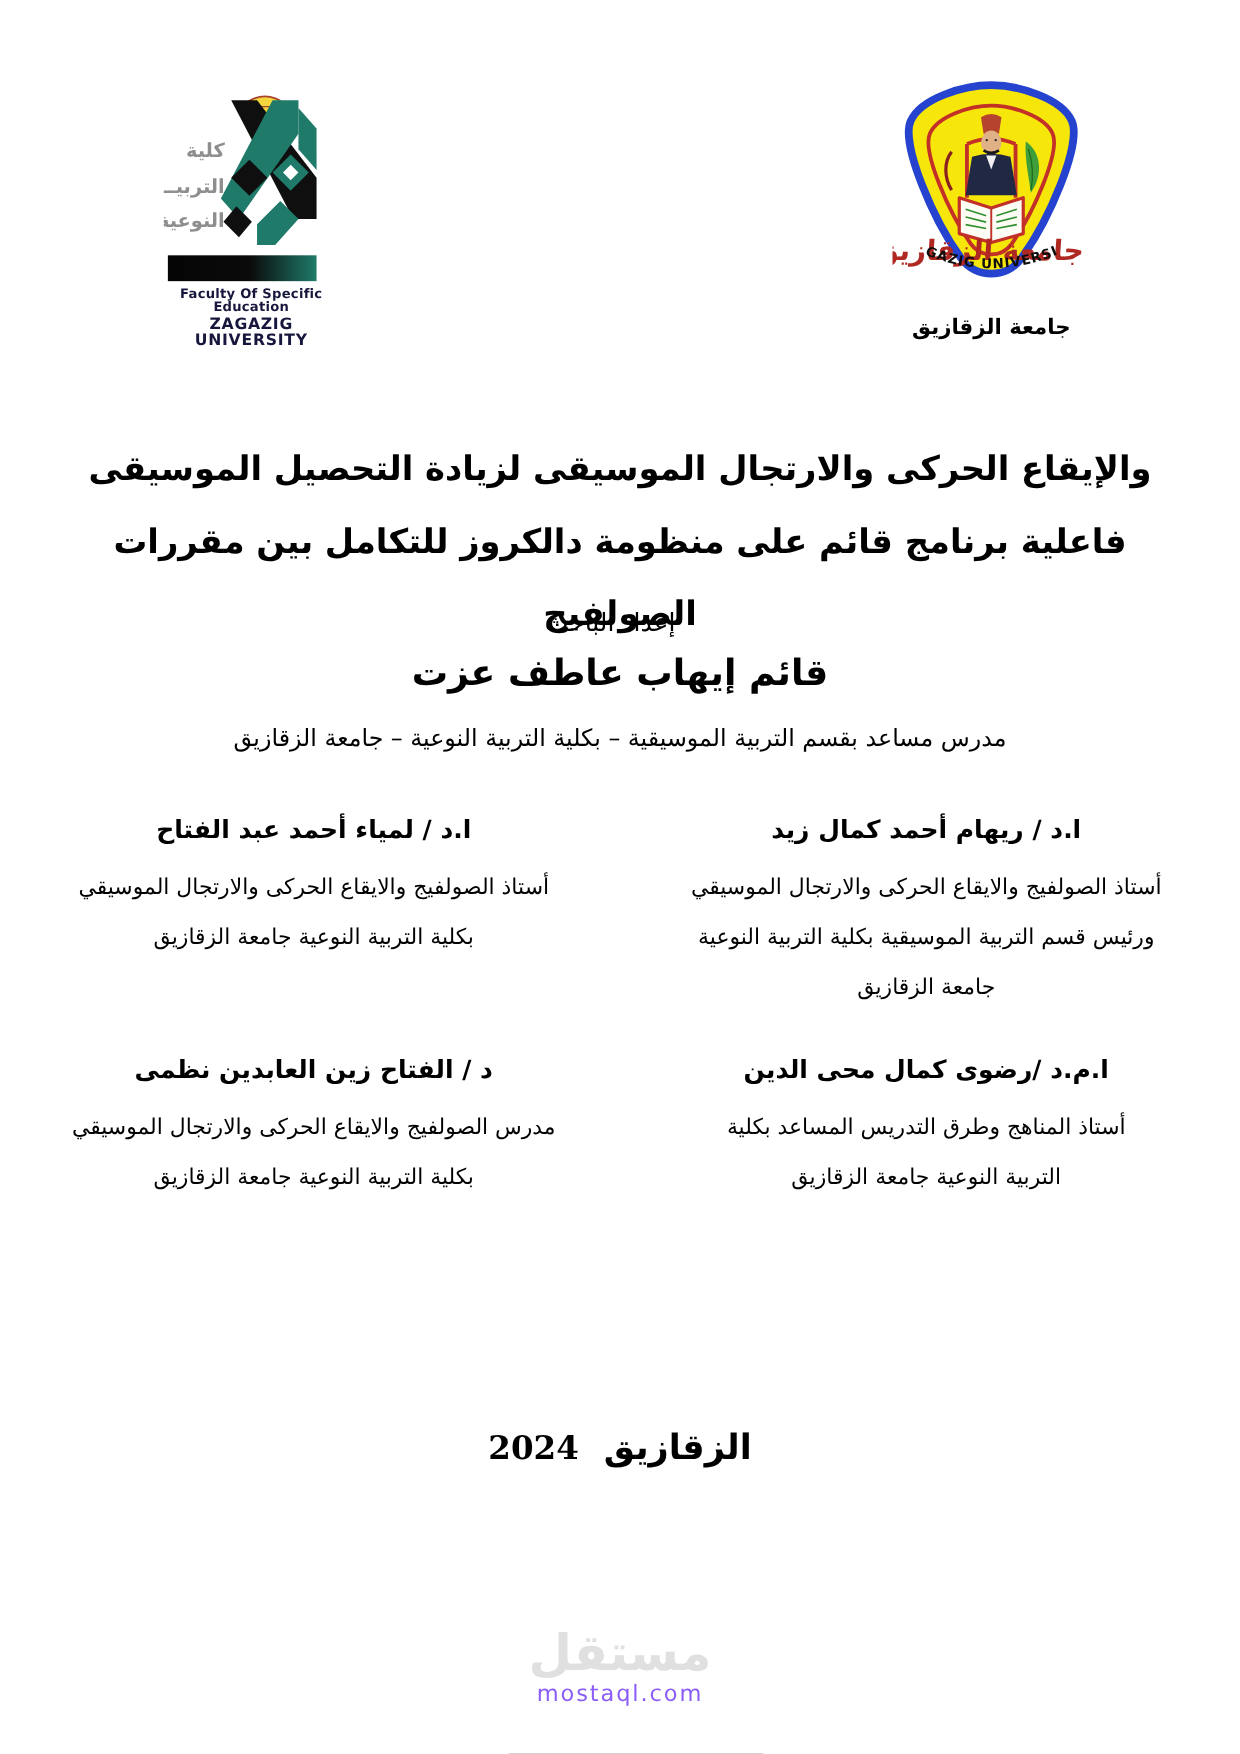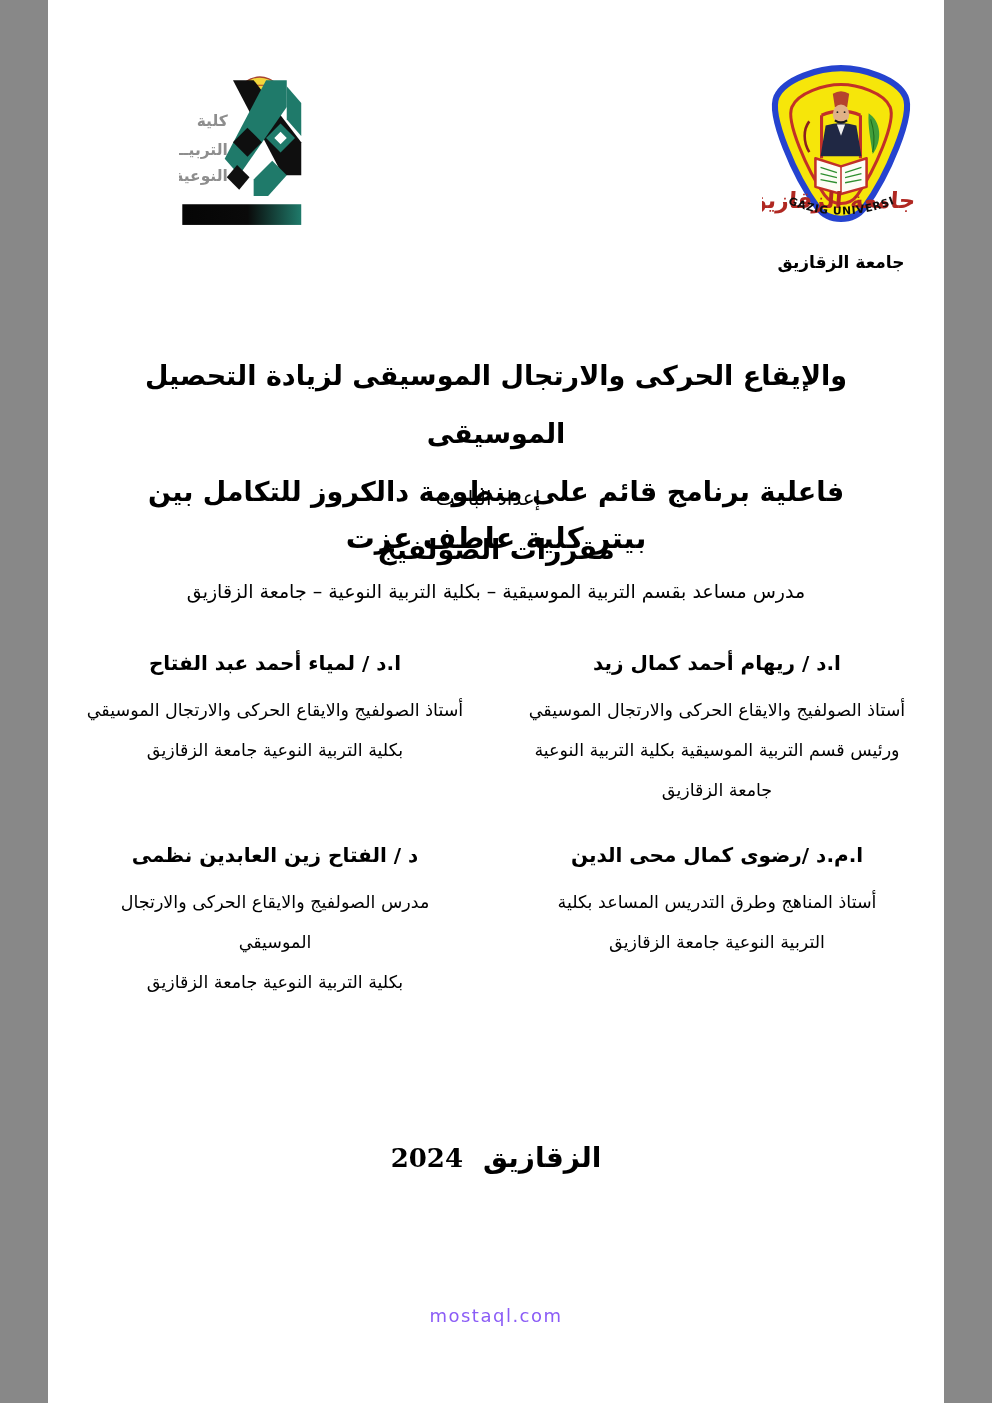--- a/index.html
+++ b/index.html
@@ -1,17 +1,17 @@
 <!DOCTYPE html>
 <html lang="ar"><head>
 <meta charset="utf-8">
 <style>
   html,body{margin:0;padding:0;background:#888;}
   .page{
-    position:relative;width:896px;height:1403px;margin:0 auto;
+    position:relative;width:992px;height:1403px;margin:0 auto;
     background:#ffffff;overflow:hidden;
     font-family:"DejaVu Sans",sans-serif;color:#000;
   }
   .abs{position:absolute;}
   .rtl{direction:rtl;}
   .center{text-align:center;}
 
   
   .fac-logo{left:131px;top:76px;width:140px;}
   .fac-logo svg{display:block;}
@@ -82,20 +82,24 @@
       </g>
 
       <g fill="#8e8e8e" font-weight="bold" font-size="15" text-anchor="end">
         <text x="47" y="48">كلية</text>
         <text x="47" y="76">التربيــة</text>
         <text x="47" y="102">النوعية</text>
       </g>
 
       <rect x="3" y="124" width="115" height="20" fill="url(#bannerG)"></rect>
     </svg>
+    <div class="fac-en">
+      <div class="l1">Faculty Of Specific Education</div>
+      <div class="l2">ZAGAZIG UNIVERSITY</div>
+    </div>
   </div>
 
 
   <div class="abs uni-logo">
     <svg viewBox="0 0 154 170" width="158" height="174">
 
       <path d="M77,6 C98,6 132,16 140,34 C148,52 122,112 100,142 C89,157 65,157 54,142 C32,112 6,52 14,34 C22,16 56,6 77,6 Z" fill="#f6e60a" stroke="#2543cf" stroke-width="6" stroke-linejoin="round"></path>
 
       <path d="M77,22 C93,22 119,30 125,44 C131,58 110,106 93,130 C85,141 69,141 61,130 C44,106 23,58 29,44 C35,30 61,22 77,22 Z" fill="none" stroke="#c23028" stroke-width="3"></path>
       <path d="M58,52 Q77,44 96,52 M58,52 L58,94 M96,52 L96,94" fill="none" stroke="#c23028" stroke-width="3"></path>
@@ -130,21 +134,21 @@
   </div>
 
   <div class="abs uni-caption center rtl">جامعة الزقازيق</div>
 
   <div class="abs main-title center rtl">
     <div>والإيقاع الحركى والارتجال الموسيقى لزيادة التحصيل الموسيقى</div>
     <div>فاعلية برنامج قائم على منظومة دالكروز للتكامل بين مقررات الصولفيج</div>
   </div>
 
   <div class="abs prep-heading center rtl">إعداد الباحث</div>
-  <div class="abs researcher-name center rtl">بيتر كلية عاطف عزت</div>
+  <div class="abs researcher-name center rtl">قائم إيهاب عاطف عزت</div>
   <div class="abs affiliation center rtl">مدرس مساعد بقسم التربية الموسيقية – بكلية التربية النوعية – جامعة الزقازيق</div>
 
   <div class="abs sups">
 
     <div class="sup">
       <div class="sup-name">ا.د / ريهام أحمد كمال زيد</div>
       <div class="sup-line">أستاذ الصولفيج والايقاع الحركى والارتجال الموسيقي</div>
       <div class="sup-line">ورئيس قسم التربية الموسيقية بكلية التربية النوعية</div>
       <div class="sup-line">جامعة الزقازيق</div>
     </div>
@@ -171,16 +175,17 @@
     </div>
 
   </div>
 
   <div class="abs city-year">
     <span class="city">الزقازيق</span>
     <span class="year">2024</span>
   </div>
 
   <div class="abs watermark">
+    <div class="wm-name">مستقل</div>
     <div class="wm-domain">mostaql.com</div>
   </div>
 
 </div>
 
 </body></html>

